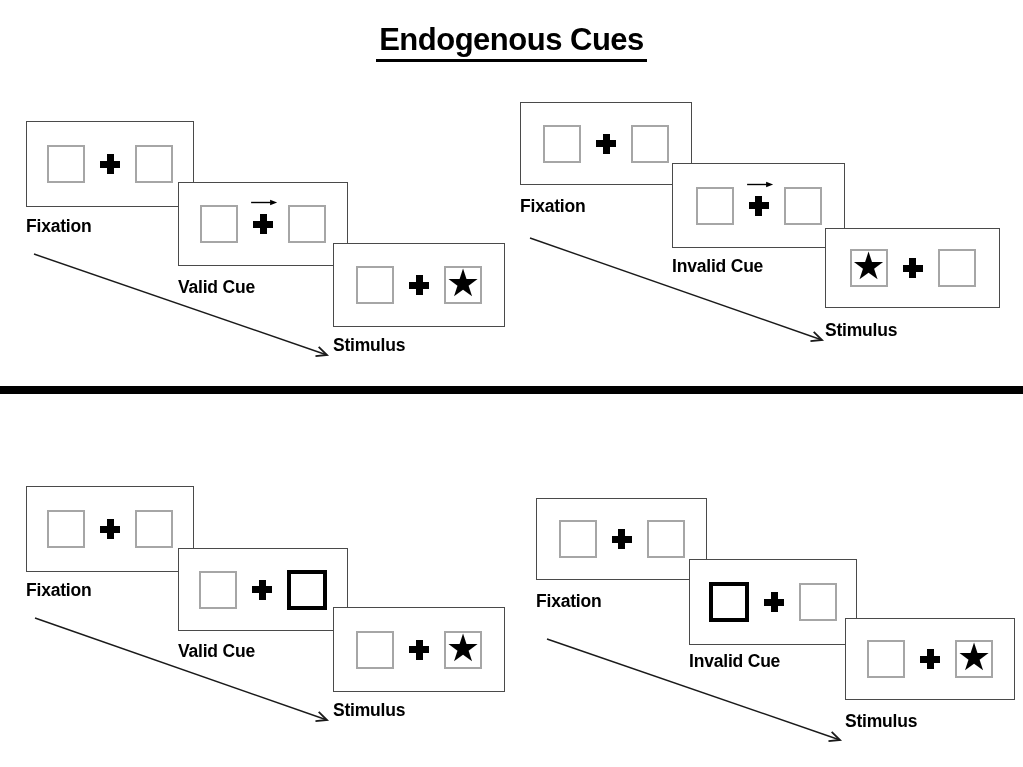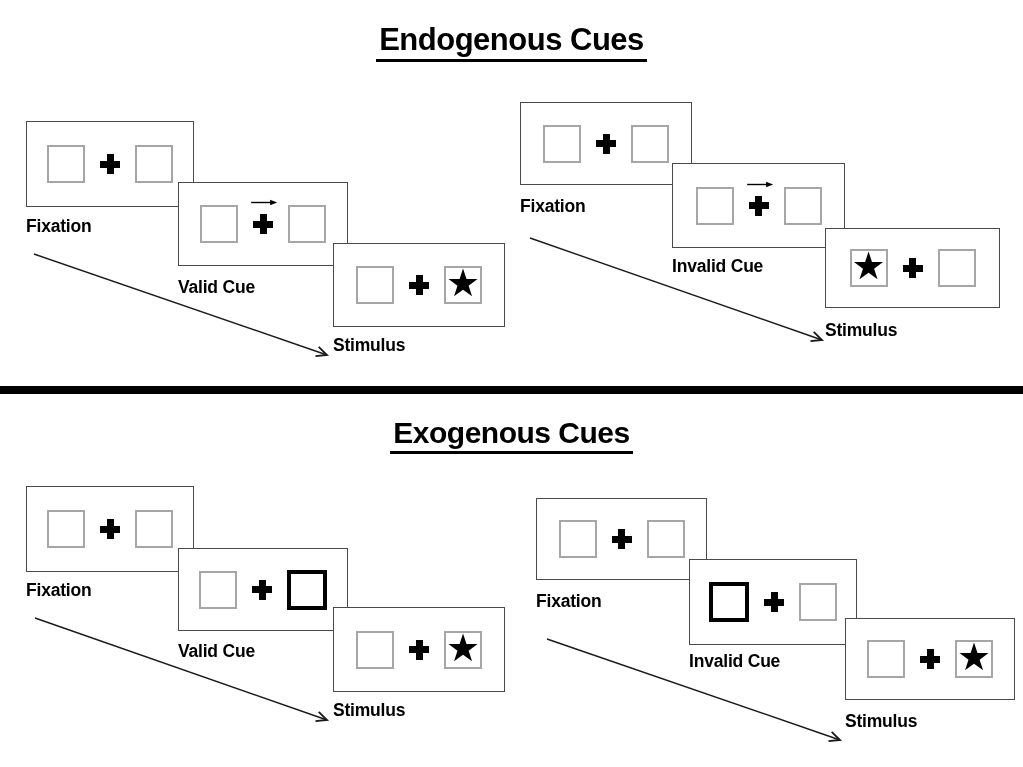--- a/index.html
+++ b/index.html
@@ -79,23 +79,20 @@
     <line x1="34" y1="254" x2="327" y2="355" marker-end="url(#ah)"></line>
     <line x1="530" y1="238" x2="822" y2="340" marker-end="url(#ah)"></line>
     <line x1="35" y1="618" x2="327" y2="720" marker-end="url(#ah)"></line>
     <line x1="547" y1="639" x2="840" y2="740" marker-end="url(#ah)"></line>
   </svg>
 
   <div class="title t-top">
     <span class="tspan">Endogenous Cues</span>
   </div>
   <div class="divider"></div>
-  <div class="title t-bottom">
-    <span class="tspan">Exogenous Cues</span>
-  </div>
 
   <div class="card tl c1">
     <div class="box"></div>
     <div class="plusw">
         <div class="plus"></div>
       </div>
     <div class="box"></div>
   </div>
   <div class="lbl tl-l1">Fixation</div>
 

